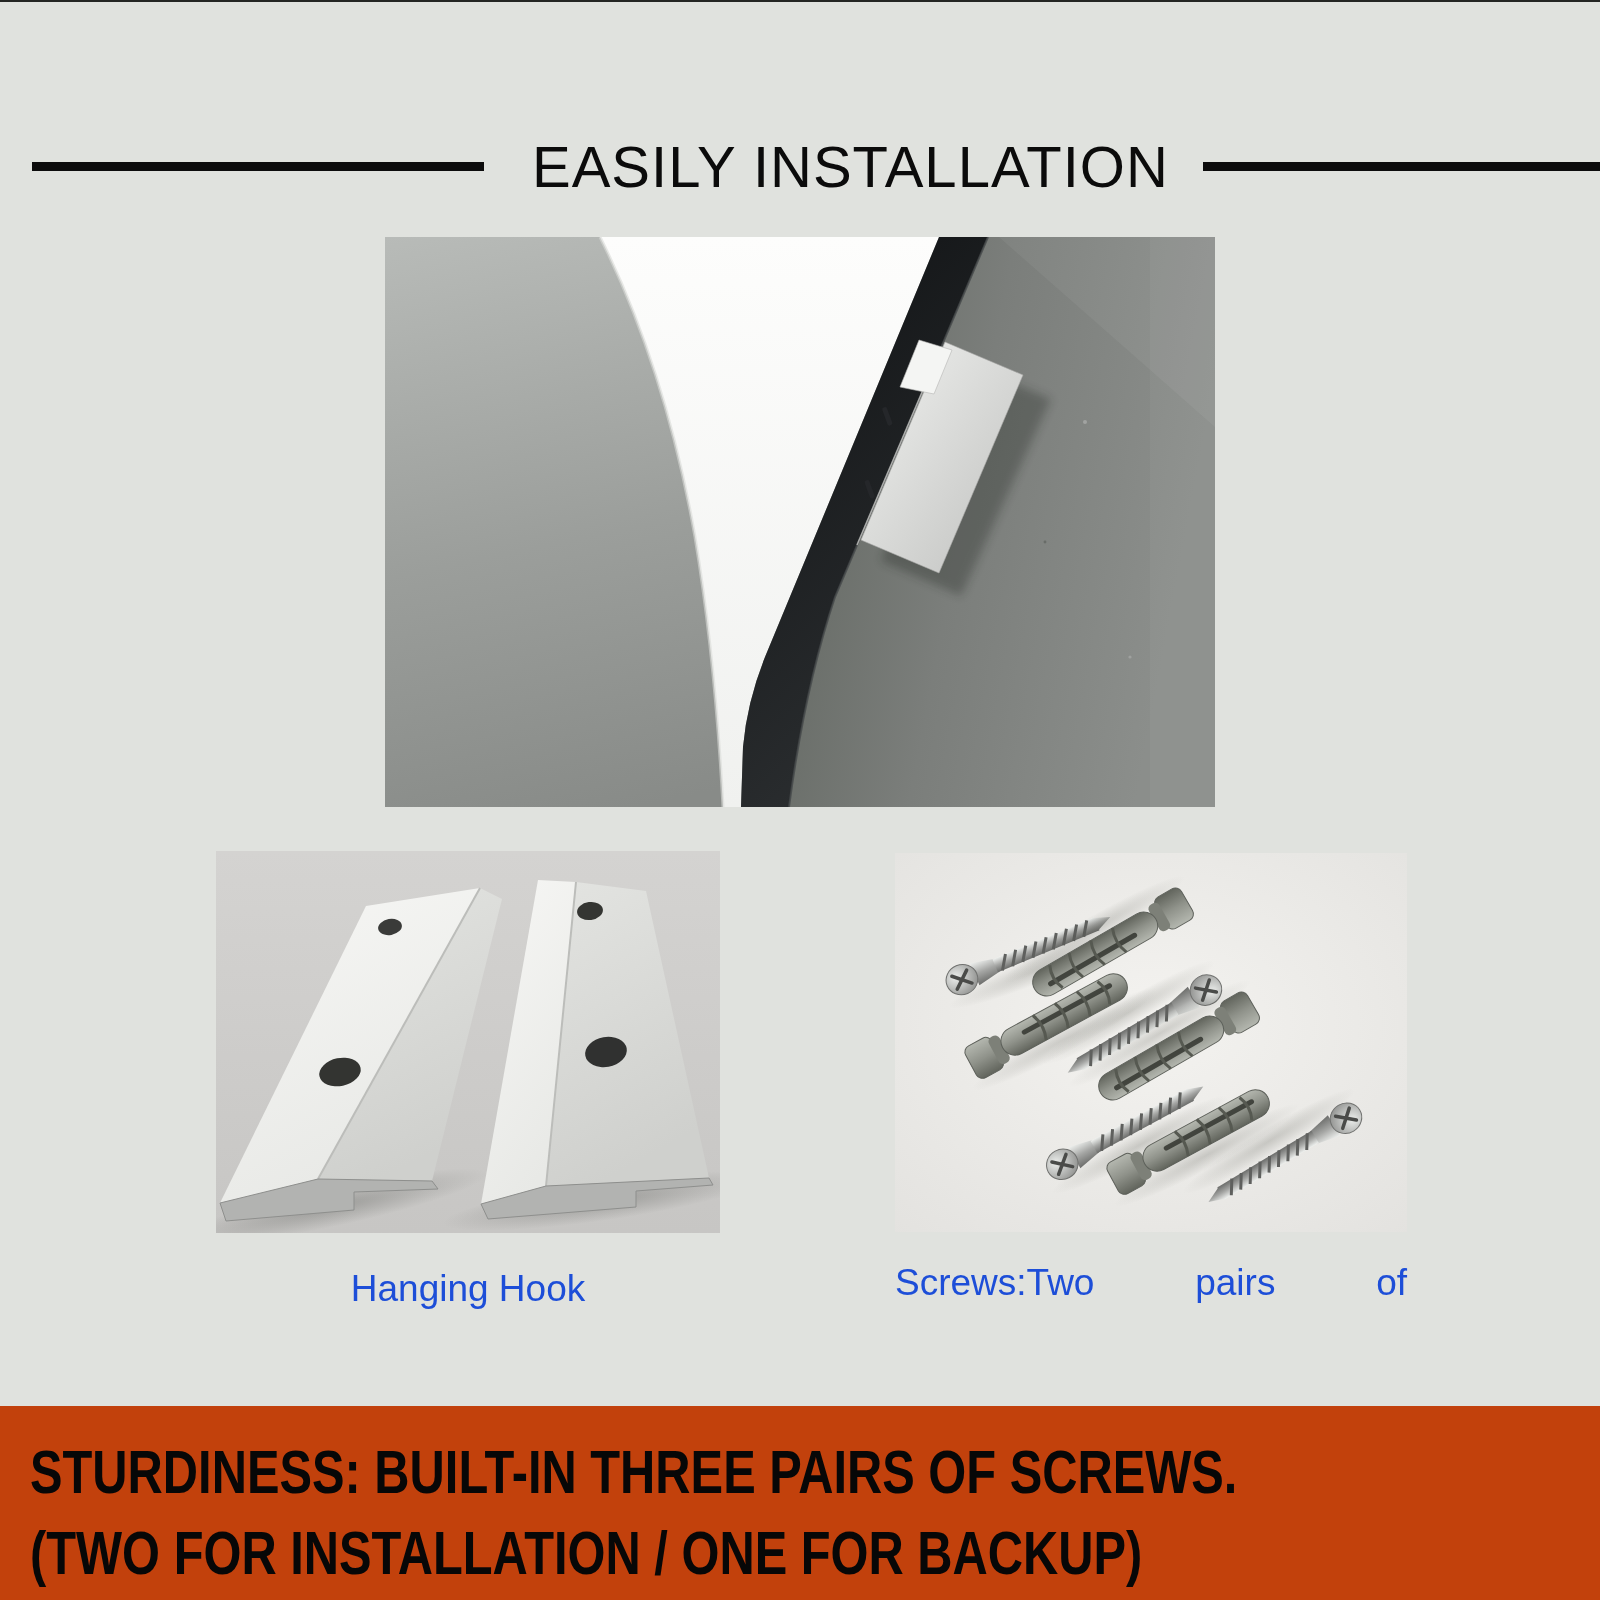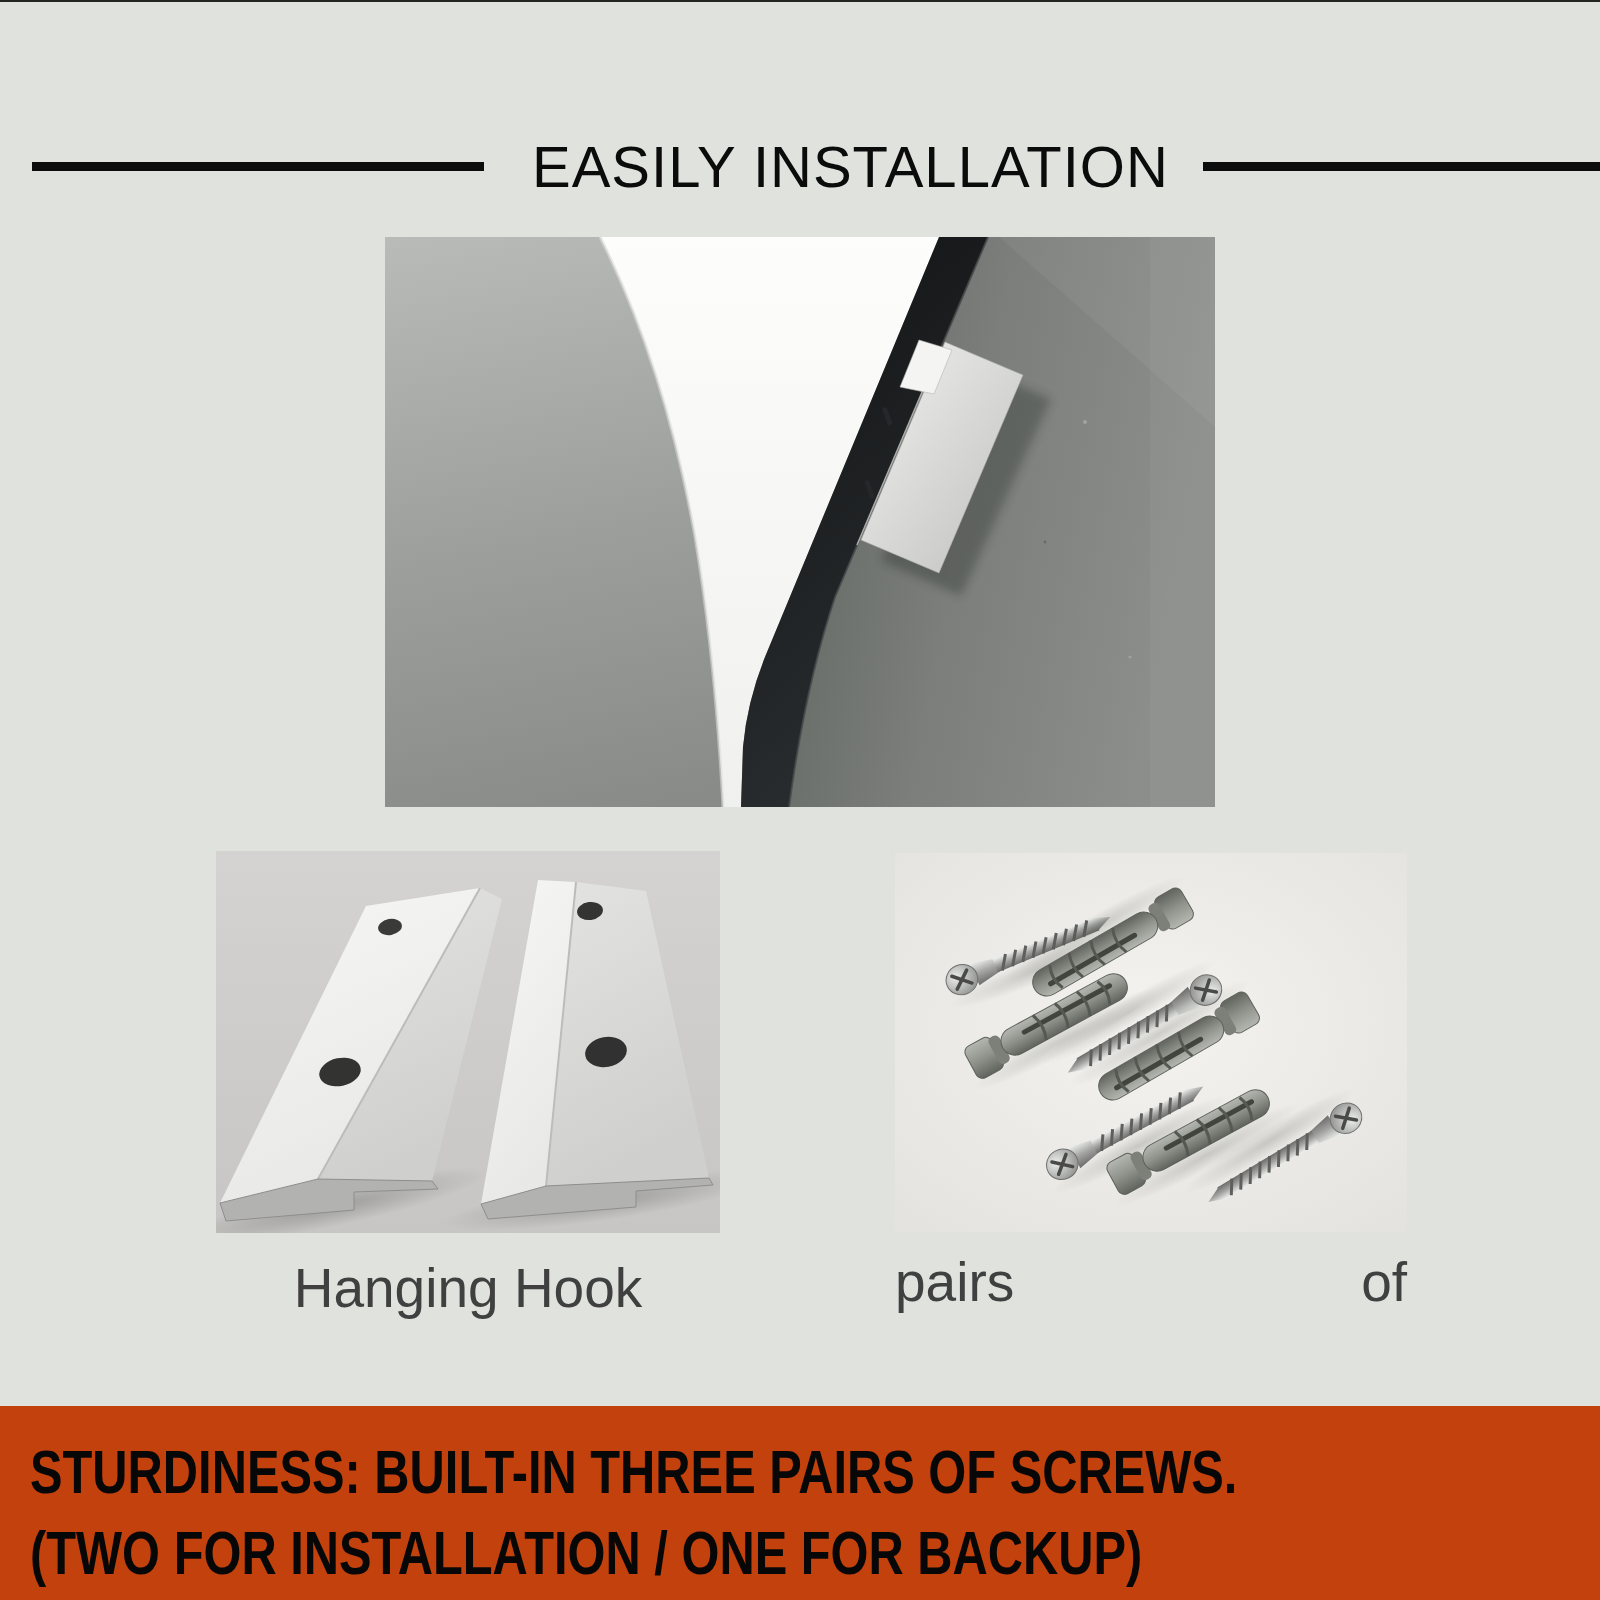--- a/index.html
+++ b/index.html
@@ -15,21 +15,21 @@
   .hline-right{flex:1;margin-left:34px;}
   .page-title{
     font-size:58px;letter-spacing:1px;color:#0b0b0b;font-weight:400;white-space:nowrap;
   }
   
   .photo{position:absolute;display:block;}
   .photo-main{left:385px;top:237px;width:830px;height:570px;}
   .photo-hook{left:216px;top:851px;width:504px;height:382px;}
   .photo-screws{left:895px;top:853px;width:512px;height:379px;}
   
-  .caption{position:absolute;color:#404040;font-size:55px;line-height:77px;}
+  .caption{position:absolute;color:#1d4ed8;font-size:37px;line-height:77px;}
   .caption-hook{left:216px;top:1250px;width:504px;text-align:center;}
   .caption-screws{left:895px;top:1244px;width:512px;}
   .jline{display:flex;justify-content:space-between;}
   
   .footer{position:absolute;left:0;top:1406px;width:1600px;height:194px;background:#c2410c;}
   .footer-inner{
     position:absolute;left:30px;top:26px;transform:scaleX(0.80);transform-origin:0 0;
     font-weight:700;font-size:61px;line-height:81px;color:#070707;white-space:nowrap;
     letter-spacing:0px;
   }
@@ -210,20 +210,21 @@
       </g>
     <g>
         <use href="#screw" transform="translate(463,258) rotate(149)"></use>
       </g>
   </svg>
 
   <div class="caption caption-hook">Hanging Hook</div>
 
   <div class="caption caption-screws">
     <div class="jline">
+        <span>Screws:Two</span>
         <span>pairs</span>
         <span>of</span>
       </div>
   </div>
 
   <div class="footer">
     <div class="footer-inner">
       <div>STURDINESS: BUILT-IN THREE PAIRS OF SCREWS.</div>
       <div>(TWO FOR INSTALLATION / ONE FOR BACKUP)</div>
     </div>

